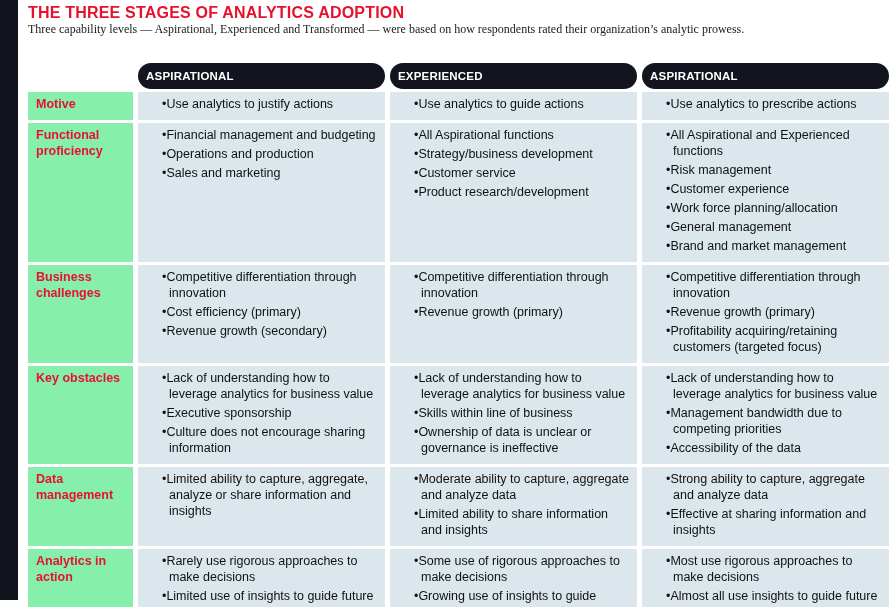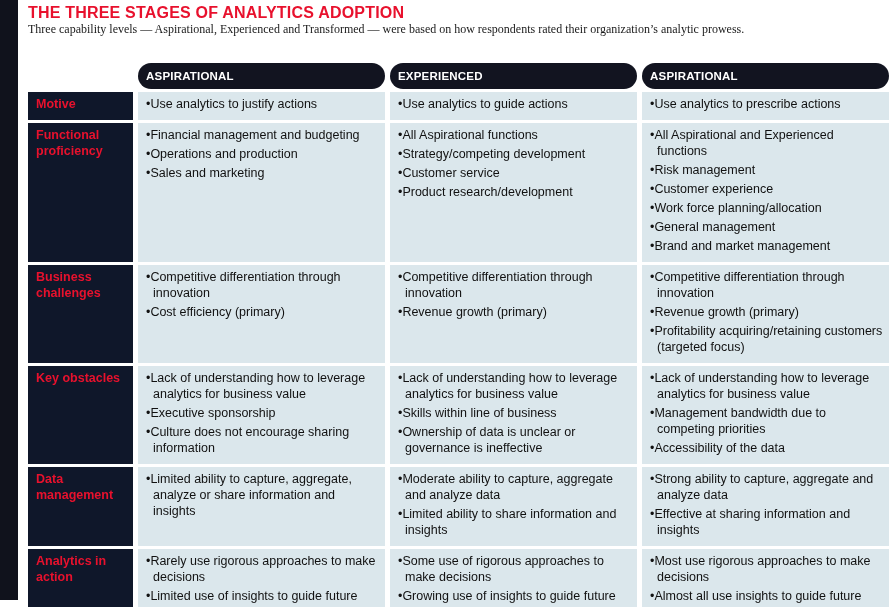--- a/index.html
+++ b/index.html
@@ -31,29 +31,29 @@
   .corner { background: #ffffff; }
 
   .hcell {
     background: #121420; color: #ffffff;
     font-size: 11.5px; font-weight: bold; letter-spacing: 0.2px;
     display: flex; align-items: center;
     height: 26px; padding: 0 8px; border-radius: 13px;
   }
 
   .lcell {
-    background: #0f172a; color: #e8112d;
+    background: #86efac; color: #e8112d;
     font-size: 12.5px; font-weight: bold; line-height: 16px;
     padding: 4px 6px 6px 8px;
   }
 
   .cell {
     background: #dbe7ec; color: #111111;
     font-size: 12.5px; line-height: 16px;
-    padding: 4px 6px 8px 8px;
+    padding: 4px 6px 8px 24px;
   }
 
   .bullet-item {
     padding-left: 7px; text-indent: -7px;
     margin-bottom: 3px;
   }
   .bullet-item:last-child { margin-bottom: 0; }
 </style>
 </head>
 <body>
@@ -84,38 +84,39 @@
       </div>
       <div class="trow">
         <div class="lcell">Functional proficiency</div>
         <div class="cell">
           <div class="bullet-item">•Financial management and budgeting</div>
           <div class="bullet-item">•Operations and production</div>
           <div class="bullet-item">•Sales and marketing</div>
         </div>
         <div class="cell">
           <div class="bullet-item">•All Aspirational functions</div>
-          <div class="bullet-item">•Strategy/competing development</div>
+          <div class="bullet-item">•Strategy/business development</div>
           <div class="bullet-item">•Customer service</div>
           <div class="bullet-item">•Product research/development</div>
         </div>
         <div class="cell">
           <div class="bullet-item">•All Aspirational and Experienced functions</div>
           <div class="bullet-item">•Risk management</div>
           <div class="bullet-item">•Customer experience</div>
           <div class="bullet-item">•Work force planning/allocation</div>
           <div class="bullet-item">•General management</div>
           <div class="bullet-item">•Brand and market management</div>
         </div>
       </div>
       <div class="trow">
         <div class="lcell">Business challenges</div>
         <div class="cell">
           <div class="bullet-item">•Competitive differentiation through innovation</div>
           <div class="bullet-item">•Cost efficiency (primary)</div>
+          <div class="bullet-item">•Revenue growth (secondary)</div>
         </div>
         <div class="cell">
           <div class="bullet-item">•Competitive differentiation through innovation</div>
           <div class="bullet-item">•Revenue growth (primary)</div>
         </div>
         <div class="cell">
           <div class="bullet-item">•Competitive differentiation through innovation</div>
           <div class="bullet-item">•Revenue growth (primary)</div>
           <div class="bullet-item">•Profitability acquiring/retaining customers (targeted focus)</div>
         </div>

